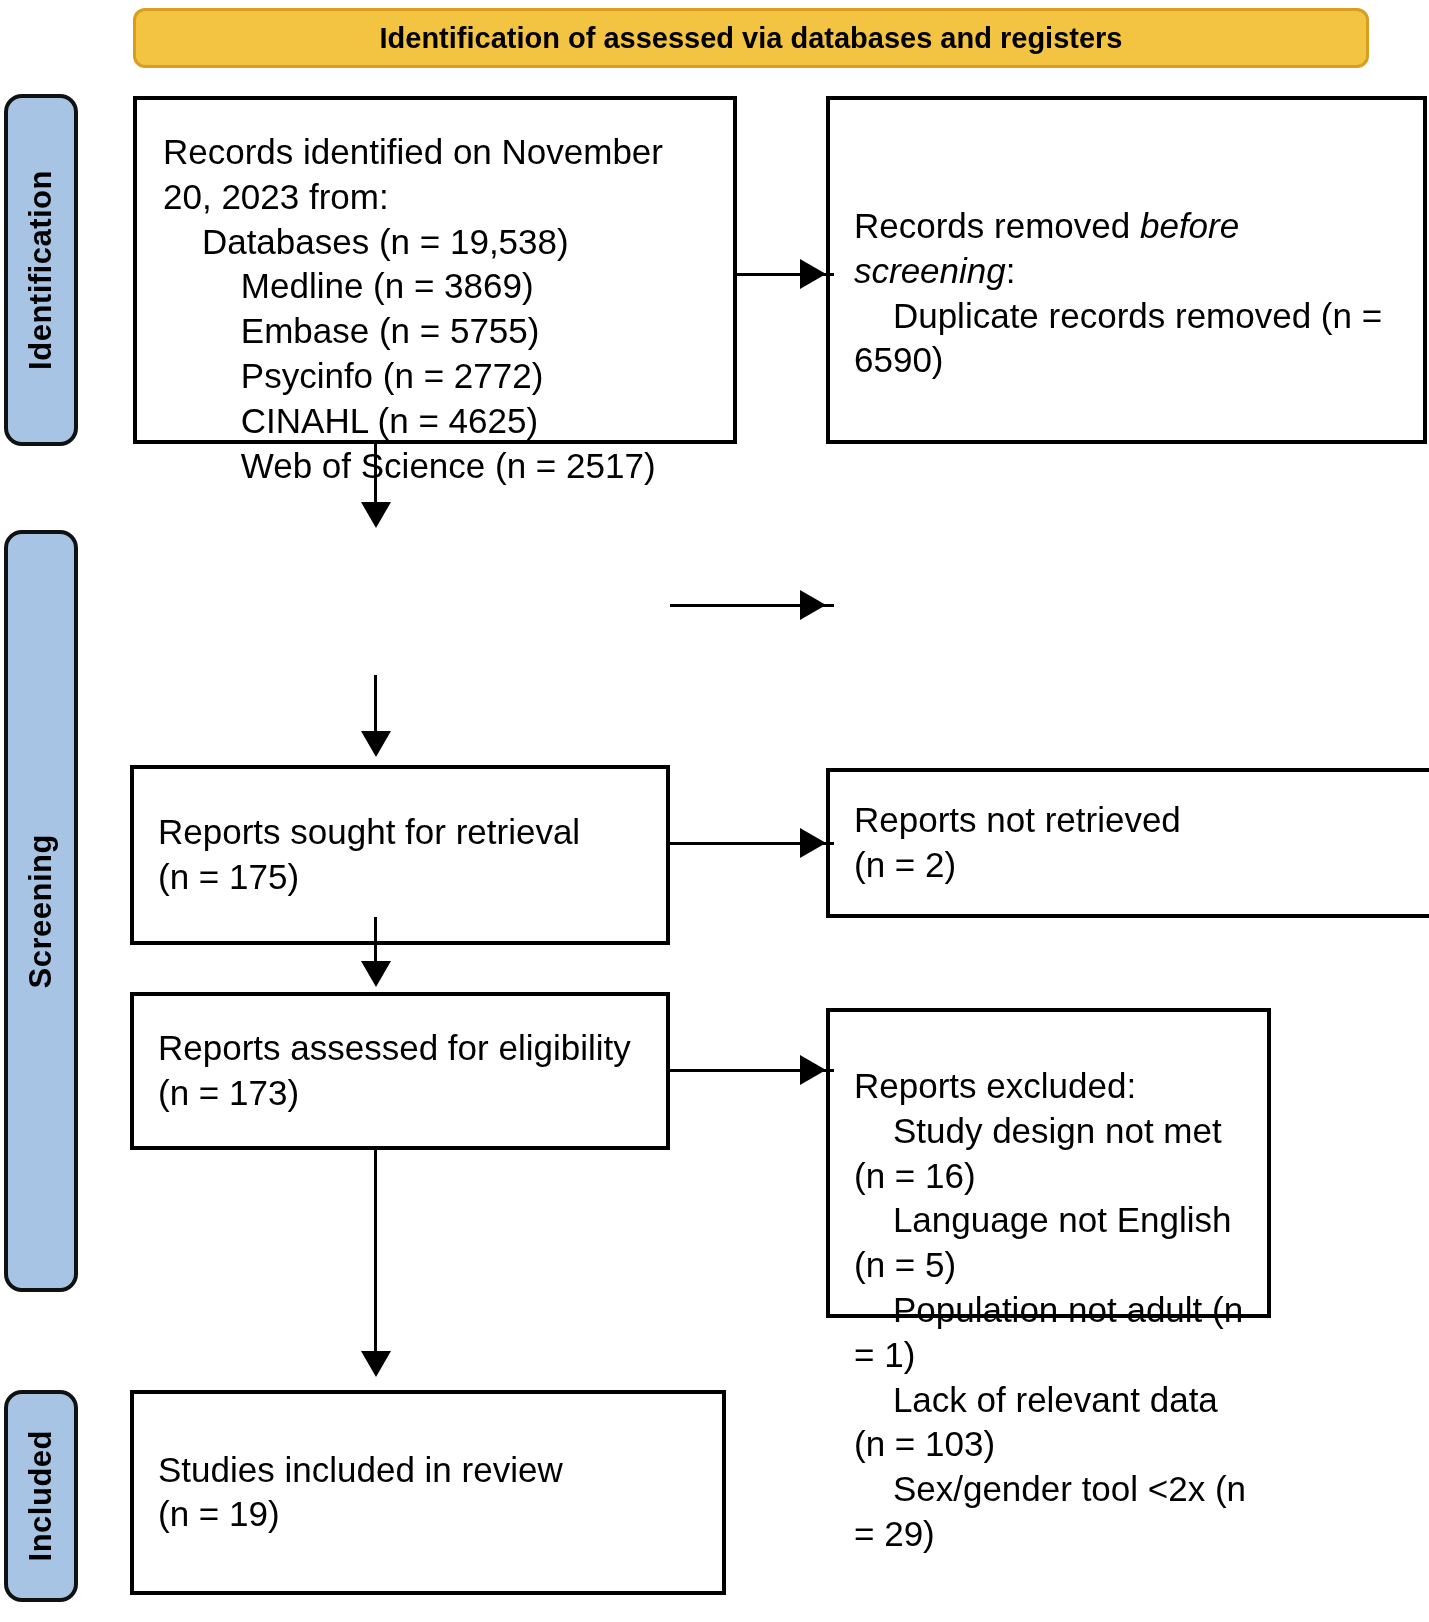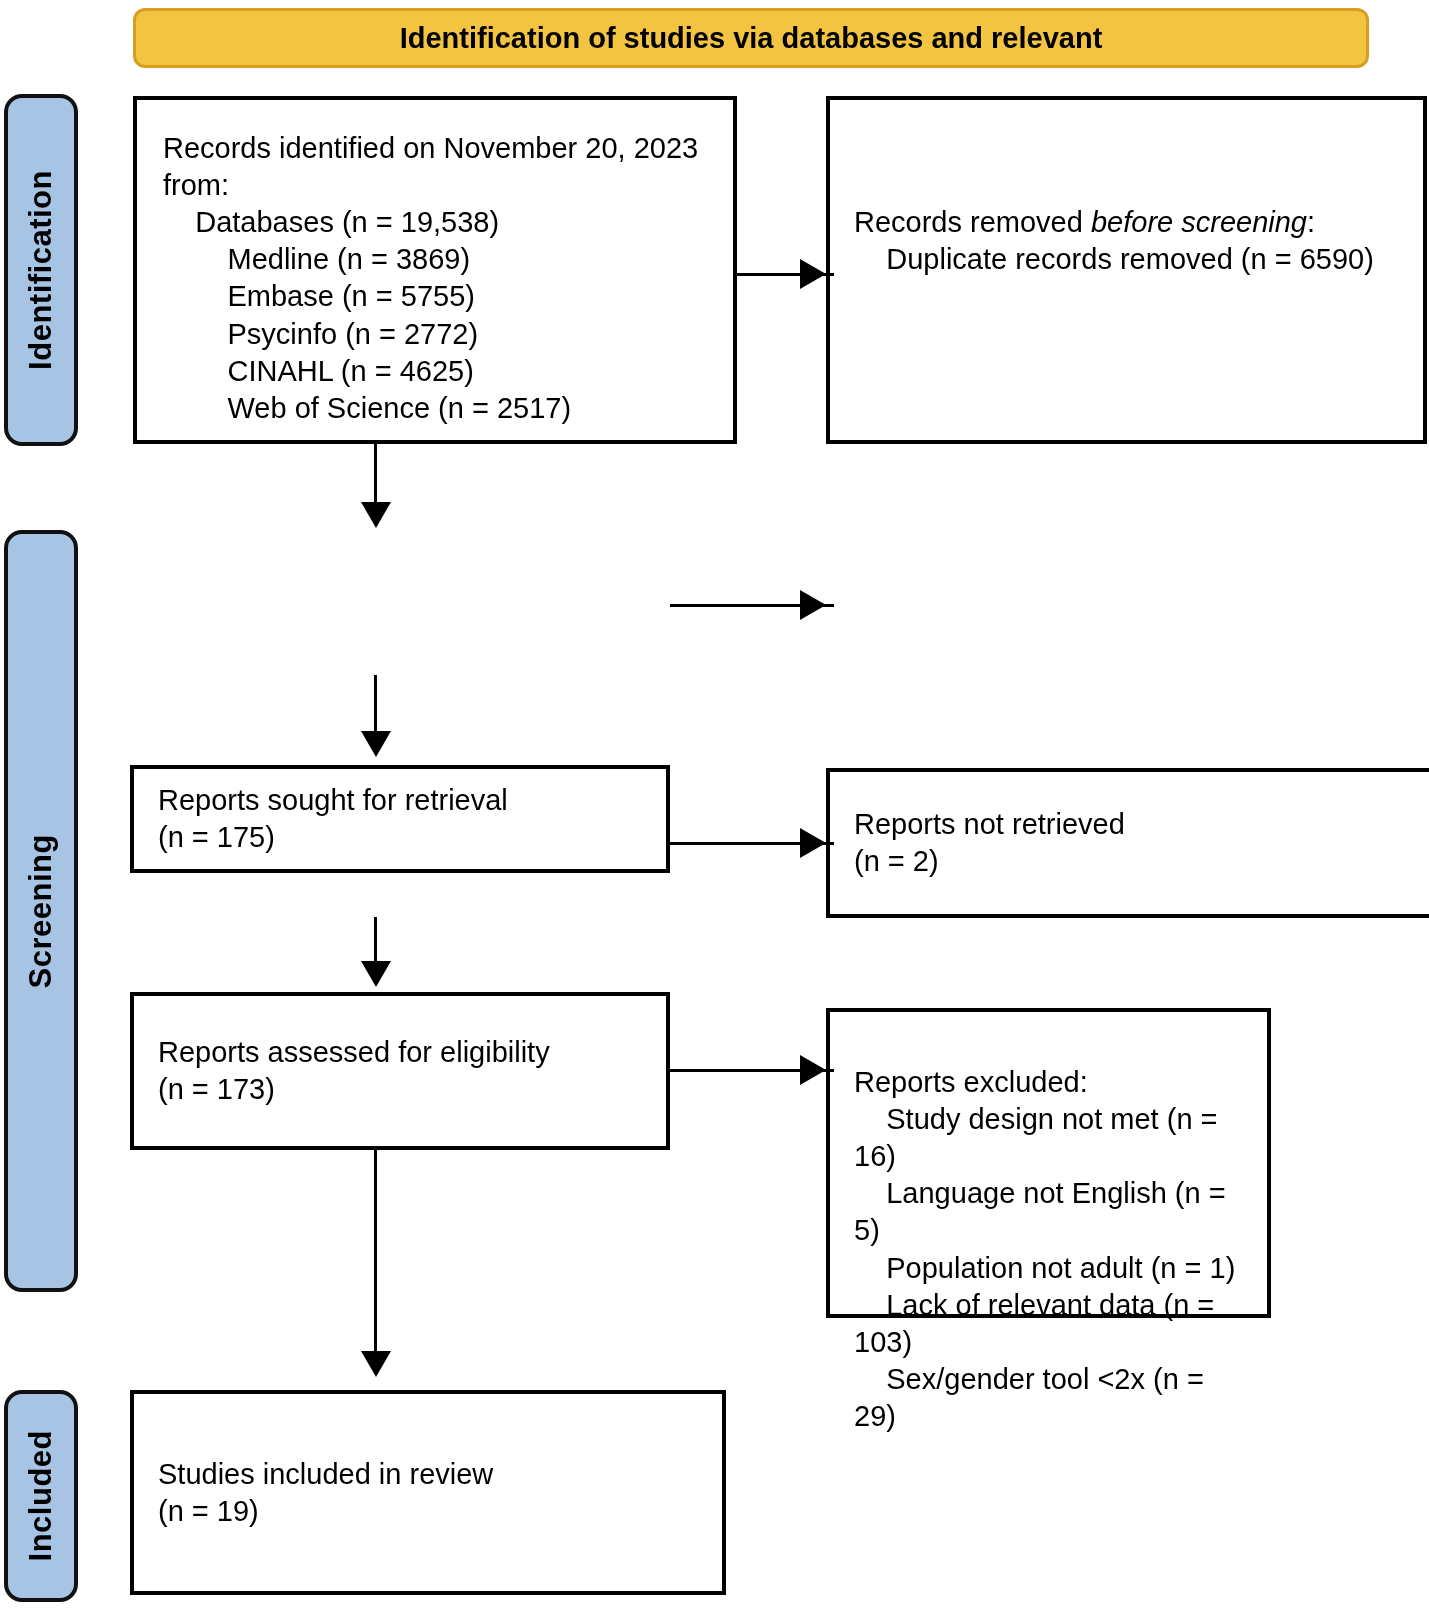--- a/index.html
+++ b/index.html
@@ -71,38 +71,38 @@
     position: absolute;
     background: #ffffff;
     border: 4px solid #000000;
     box-sizing: border-box;
     padding: 0;
   }
   .fbox-text {
     position: absolute;
     left: 24px;
     right: 14px;
-    font-size: 29px;
+    font-size: 35px;
     line-height: 1.28;
     color: #000000;
     white-space: pre-wrap;
   }
   .fbox-text.mid { top: 50%; transform: translateY(-50%); }
   .ital { font-style: italic; }
 
   
   #box-identified { left: 133px; top: 96px;  width: 604px; height: 348px; }
   #box-removed    { left: 826px; top: 96px;  width: 601px; height: 348px; }
 
   
   #box-screened   { left: 130px; top: 530px; width: 540px; height: 145px; }
   #box-excluded   { left: 826px; top: 533px; width: 543px; height: 145px; }
 
   
-  #box-sought     { left: 130px; top: 765px; width: 540px; height: 108px; padding-left: 20px; }
+  #box-sought     { left: 130px; top: 765px; width: 540px; height: 180px; padding-left: 20px; }
   #box-notretr    { left: 826px; top: 768px; width: 655px; height: 150px; }
 
   
   #box-assessed   { left: 130px; top: 992px; width: 540px; height: 158px; }
   #box-repexcl    { left: 826px; top: 1008px; width: 445px; height: 310px; }
 
   
   #box-included   { left: 130px; top: 1390px; width: 596px; height: 205px; }
 
   
@@ -130,21 +130,21 @@
     border-bottom: 15px solid transparent;
     border-left: 26px solid #000000;
   }
 </style>
 </head>
 <body>
 
 <div id="stage">
 
   <div class="banner">
-    <div class="banner-title">Identification of studies via databases and relevant</div>
+    <div class="banner-title">Identification of assessed via databases and registers</div>
   </div>
 
   <div class="stage-tab" id="tab-identification">
     <span class="stage-tab-label">Identification</span>
   </div>
   <div class="stage-tab" id="tab-screening">
     <span class="stage-tab-label">Screening</span>
   </div>
   <div class="stage-tab" id="tab-included">
     <span class="stage-tab-label">Included</span>

